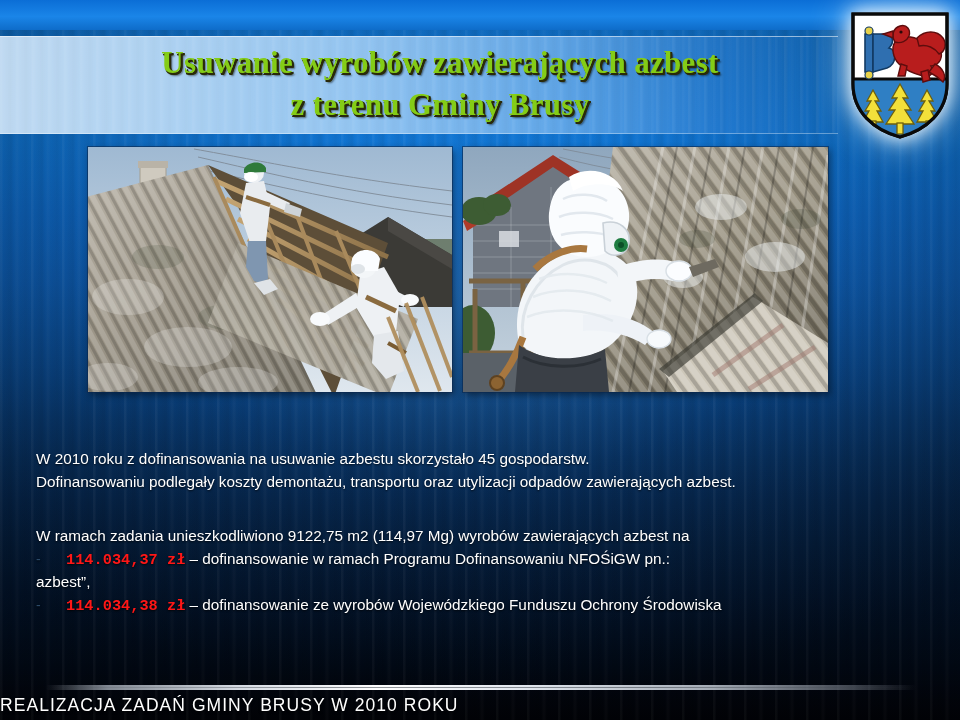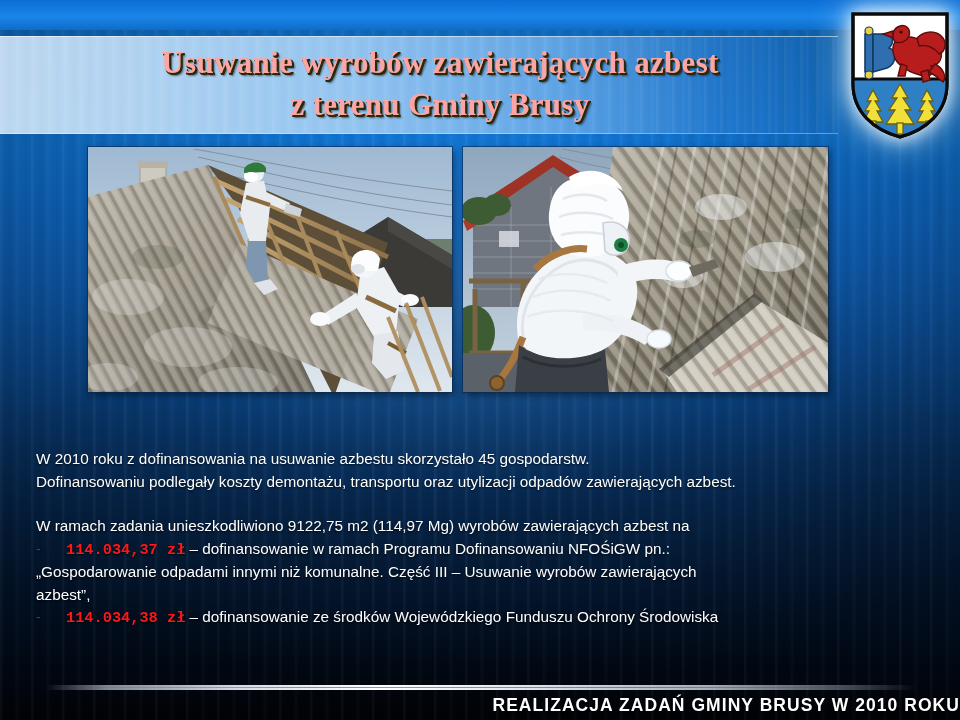--- a/index.html
+++ b/index.html
@@ -111,21 +111,21 @@
     height: 92px;
     display: flex;
     flex-direction: column;
     align-items: center;
     justify-content: center;
     z-index: 4;
     font-family: "Liberation Serif", "DejaVu Serif", serif;
     font-weight: bold;
     font-size: 31px;
     line-height: 42px;
-    color: #fca5a5;
+    color: #84cc16;
     text-align: center;
     letter-spacing: 0.3px;
     text-shadow:
        2px 2px 0 #2a2a0a,
        2px 1px 0 #2a2a0a,
        1px 2px 0 #2a2a0a,
        3px 3px 2px rgba(0,0,0,0.55);
     white-space: nowrap;
   }
 
@@ -157,21 +157,21 @@
     position: absolute;
     left: 36px;
     top: 448px;
     width: 896px;
     color: #ffffff;
     font-size: 15.3px;
     line-height: 22.5px;
     text-shadow: 0 1px 2px rgba(0,0,0,0.75);
   }
   .para { margin: 0; }
-  .para.gap { margin-top: 22px; }
+  .para.gap { margin-top: 32px; }
   .bullet-line {
     position: relative;
     padding-left: 0;
   }
   .dash {
     display: inline-block;
     width: 30px;
     color: #2c4a68;
     font-size: 14px;
   }
@@ -203,24 +203,24 @@
   .footer-rule::after {
     content:"";
     position:absolute;
     left:0; right:0; top:2px; height:1px;
     background: linear-gradient(to right, rgba(60,66,74,0), rgba(60,66,74,.55) 30%, rgba(60,66,74,.55) 70%, rgba(60,66,74,0));
   }
   .footer-text {
     position: absolute;
     left: 0; right: 0;
     top: 695px;
-    text-align: right;
+    text-align: left;
     color: #ffffff;
     font-size: 17.5px;
-    font-weight: bold;
+    font-weight: normal;
     letter-spacing: 1.05px;
     text-shadow: 0 1px 3px rgba(0,0,0,0.9);
   }
 </style>
 </head>
 <body>
 
 <div class="slide">
 
   <div class="bg-base"></div>
@@ -531,22 +531,21 @@
     </svg>
   </div>
 
   <div class="body-text">
     <p class="para">W 2010 roku z dofinansowania na usuwanie azbestu skorzystało 45 gospodarstw.</p>
     <p class="para">Dofinansowaniu podlegały koszty demontażu, transportu oraz utylizacji odpadów zawierających azbest.</p>
 
     <p class="para gap">W ramach zadania unieszkodliwiono 9122,75 m2 (114,97 Mg) wyrobów zawierających azbest na</p>
 
     <p class="para bullet-line"><span class="dash">-</span><span class="money">114.034,37 zł</span><span> – dofinansowanie w ramach Programu Dofinansowaniu NFOŚiGW pn.:</span></p>
-    <p class="para">„Gospodarowanie odpadami innymi niż komunalne. Część III – Usuwanie wyrobów zawierających</p>
     <p class="para">azbest”,</p>
 
-    <p class="para bullet-line"><span class="dash">-</span><span class="money">114.034,38 zł</span><span> – dofinansowanie ze środków Wojewódzkiego Funduszu Ochrony Środowiska</span></p>
+    <p class="para bullet-line"><span class="dash">-</span><span class="money">114.034,38 zł</span><span> – dofinansowanie ze wyrobów Wojewódzkiego Funduszu Ochrony Środowiska</span></p>
   </div>
 
   <div class="footer-rule"></div>
   <div class="footer-text">REALIZACJA ZADAŃ GMINY BRUSY W 2010 ROKU</div>
 
 </div>
 
 </body></html>

